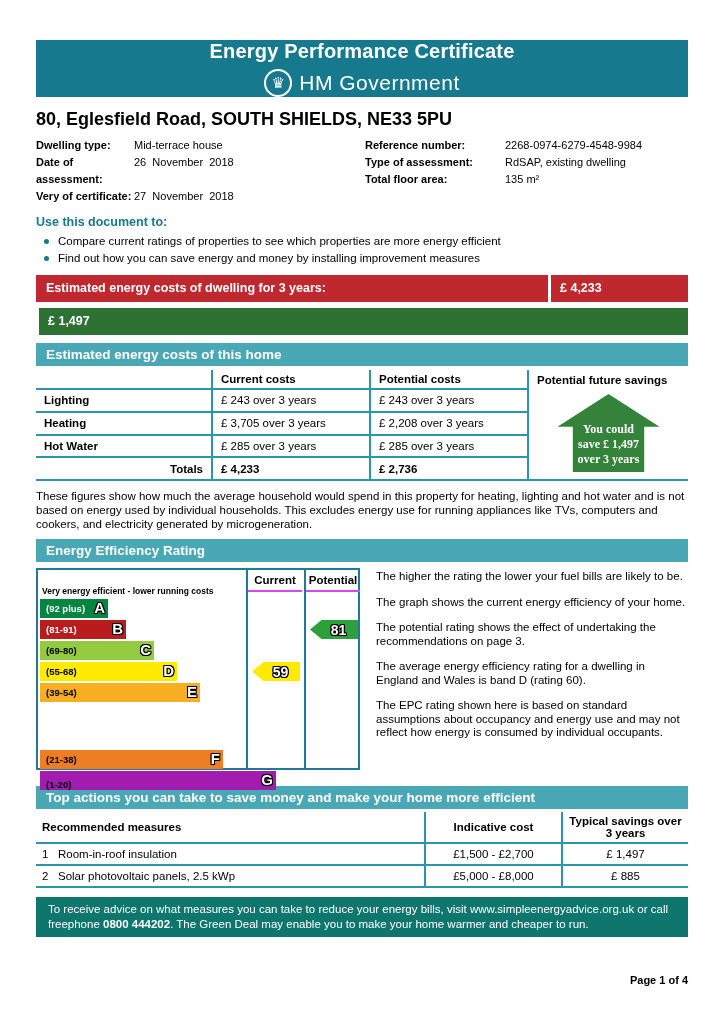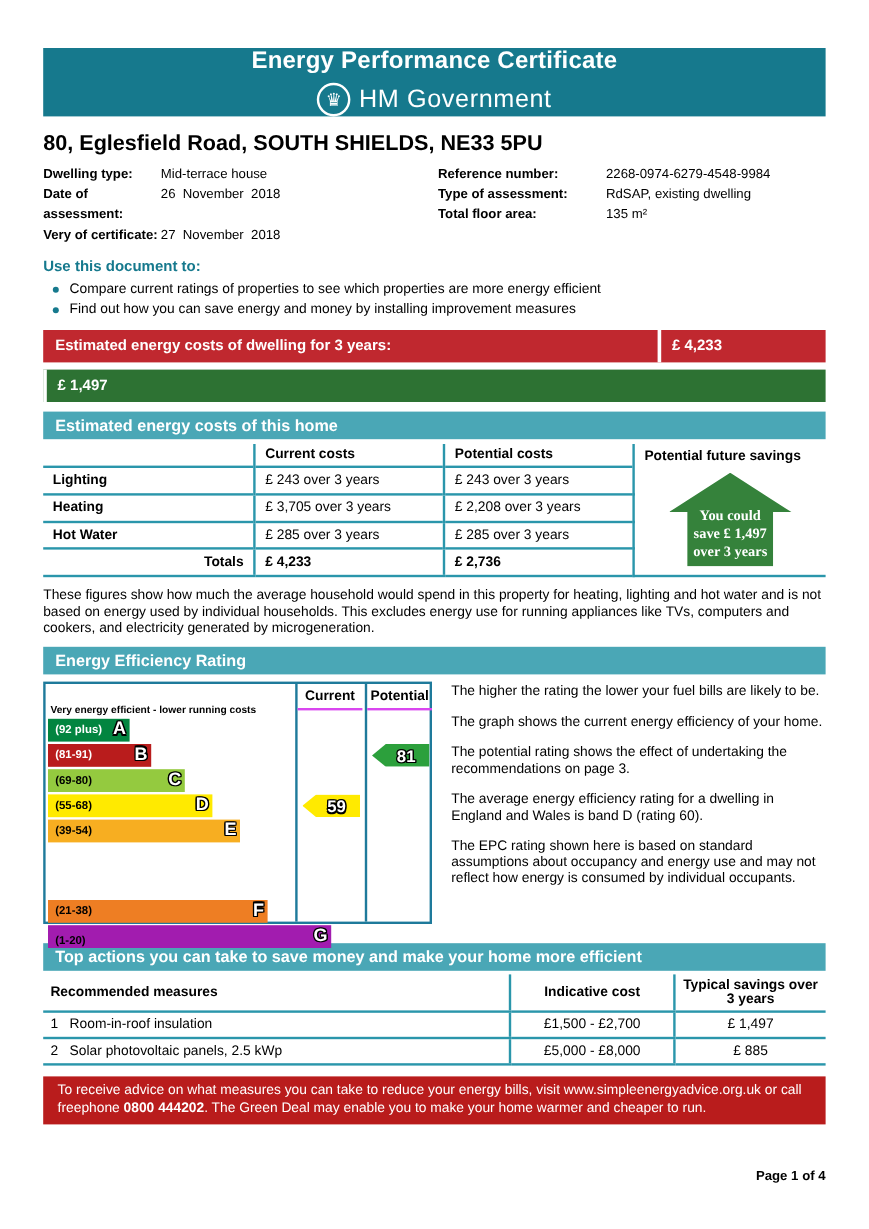--- a/index.html
+++ b/index.html
@@ -291,20 +291,20 @@
         <tr>
           <td>
             <span class="measure-num">2</span><span>Solar photovoltaic panels, 2.5 kWp</span>
           </td>
           <td class="ctr" style="border-left:2px solid #2a96ab;">£5,000 - £8,000</td>
           <td class="ctr" style="border-left:2px solid #2a96ab;">£ 885</td>
         </tr>
       </tbody>
     </table>
 
-    <div class="advice" style="background: #b91c1c;">
+    <div class="advice" style="background: #0f766e;">
       <span>To receive advice on what measures you can take to reduce your energy bills, visit www.simpleenergyadvice.org.uk or call freephone </span><b>0800 444202</b><span>. The Green Deal may enable you to make your home warmer and cheaper to run.</span>
     </div>
 
   </div>
 
   <div class="page-num">Page 1 of 4</div>
 </div>
 
 </body></html>

